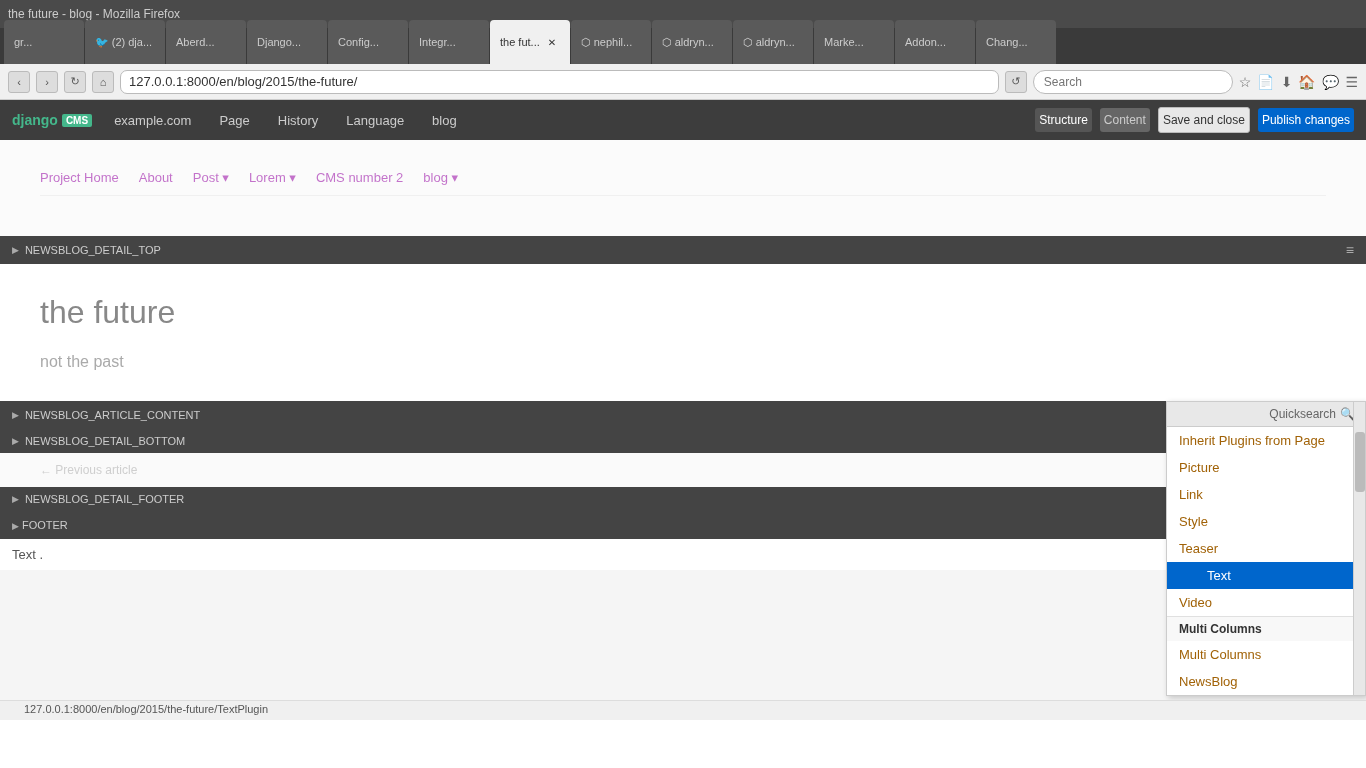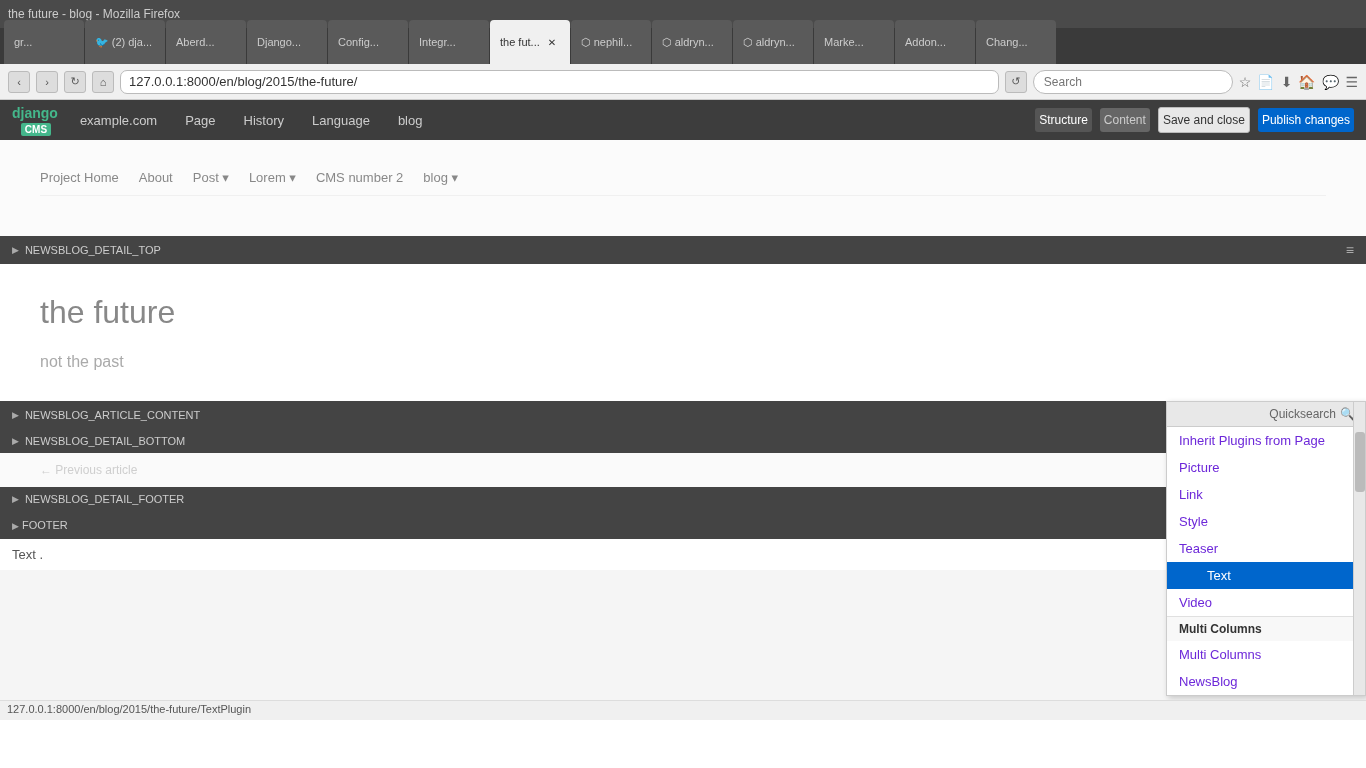--- a/index.html
+++ b/index.html
@@ -94,21 +94,20 @@
       height: 40px;
       gap: 16px;
     }
     .cms-logo {
       color: #fff;
       font-size: 14px;
       font-weight: bold;
       display: flex;
       align-items: center;
       gap: 2px;
-      flex-direction: column;
     }
     .cms-logo .django { color: #44b78b; }
     .cms-logo .cms-box {
       background: #44b78b;
       color: #fff;
       padding: 1px 4px;
       font-size: 10px;
       border-radius: 2px;
       margin-left: 2px;
     }
@@ -163,21 +162,21 @@
       padding: 20px 40px;
       opacity: 0.6;
     }
 
     
     .page-nav {
       display: flex;
       gap: 20px;
       padding: 10px 0;
       font-size: 13px;
-      color: #404040;
+      color: #a21caf;
       border-bottom: 1px solid #eee;
       margin-bottom: 20px;
     }
 
     
     .slot-bar {
       background: #444;
       color: #ccc;
       font-size: 11px;
       padding: 6px 12px;
@@ -244,21 +243,21 @@
       color: #666;
       display: flex;
       align-items: center;
       justify-content: flex-end;
       gap: 4px;
       border-bottom: 1px solid #ccc;
     }
     .plugin-item {
       padding: 6px 12px;
       cursor: pointer;
-      color: #6d28d9;
+      color: #a16207;
       white-space: nowrap;
     }
     .plugin-item.selected {
       background: #0066cc;
       color: #fff;
       padding-left: 40px;
     }
     .plugin-item.section-header {
       font-weight: bold;
       color: #333;
@@ -288,21 +287,21 @@
 
     
     .plugin-area {
       position: relative;
     }
 
     
     .status-bar {
       background: #f0f0f0;
       border-top: 1px solid #ddd;
-      padding: 2px 7px;
+      padding: 2px 24px;
       font-size: 11px;
       color: #555;
       height: 20px;
     }
 
     .prev-next-area {
       background: #fff;
       padding: 10px 40px;
       display: flex;
       justify-content: space-between;

